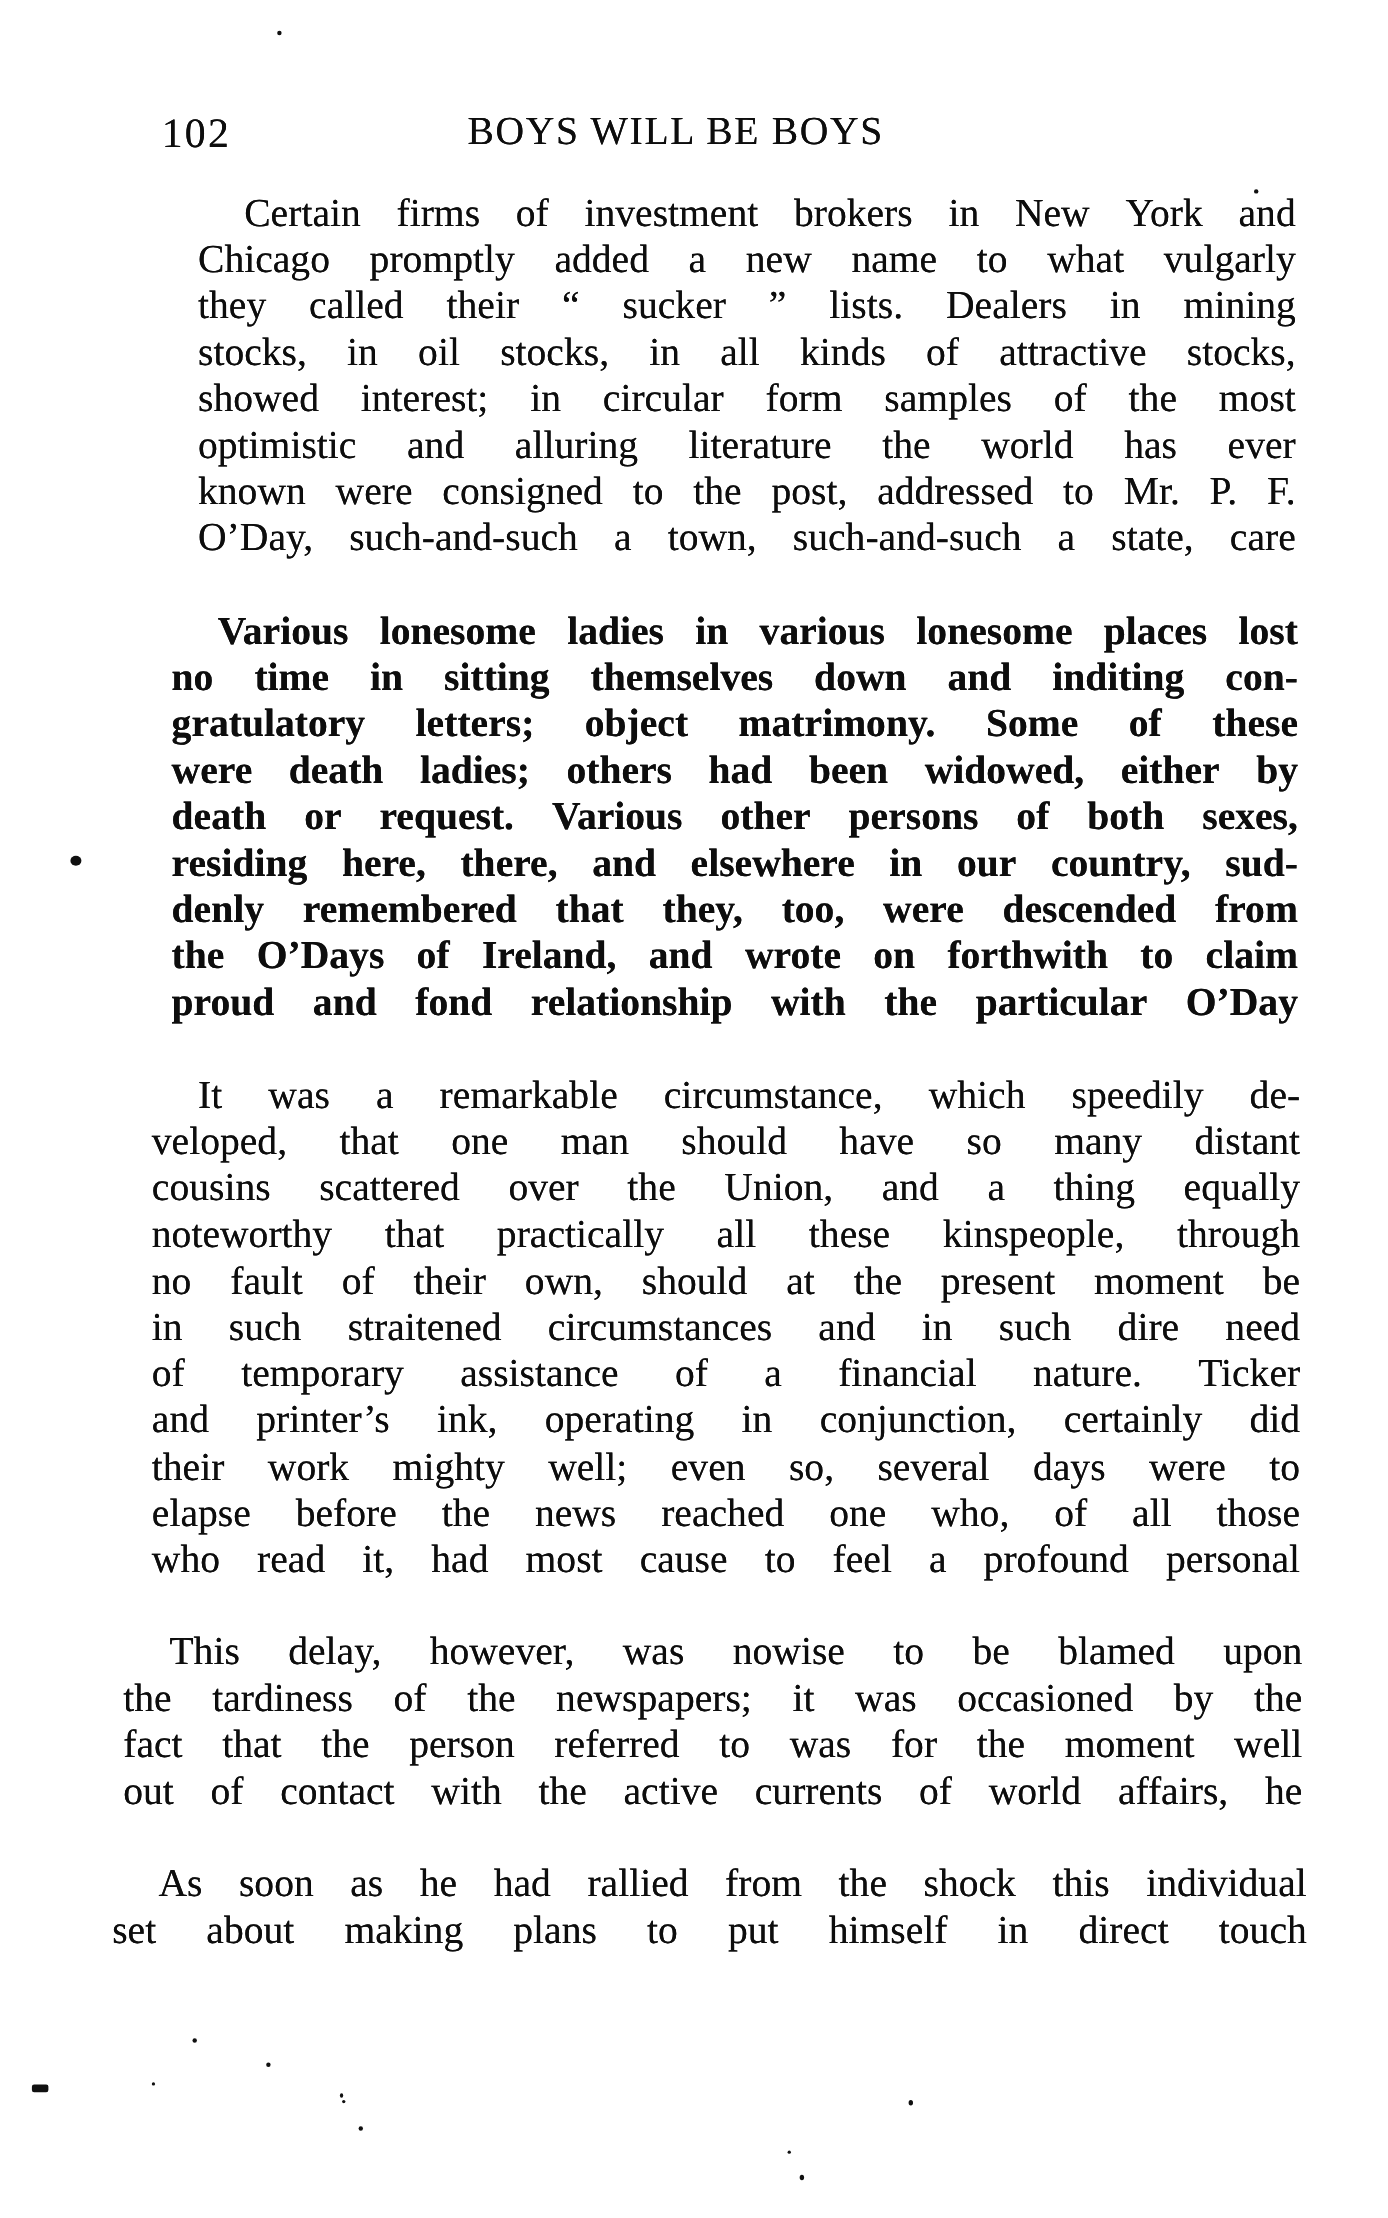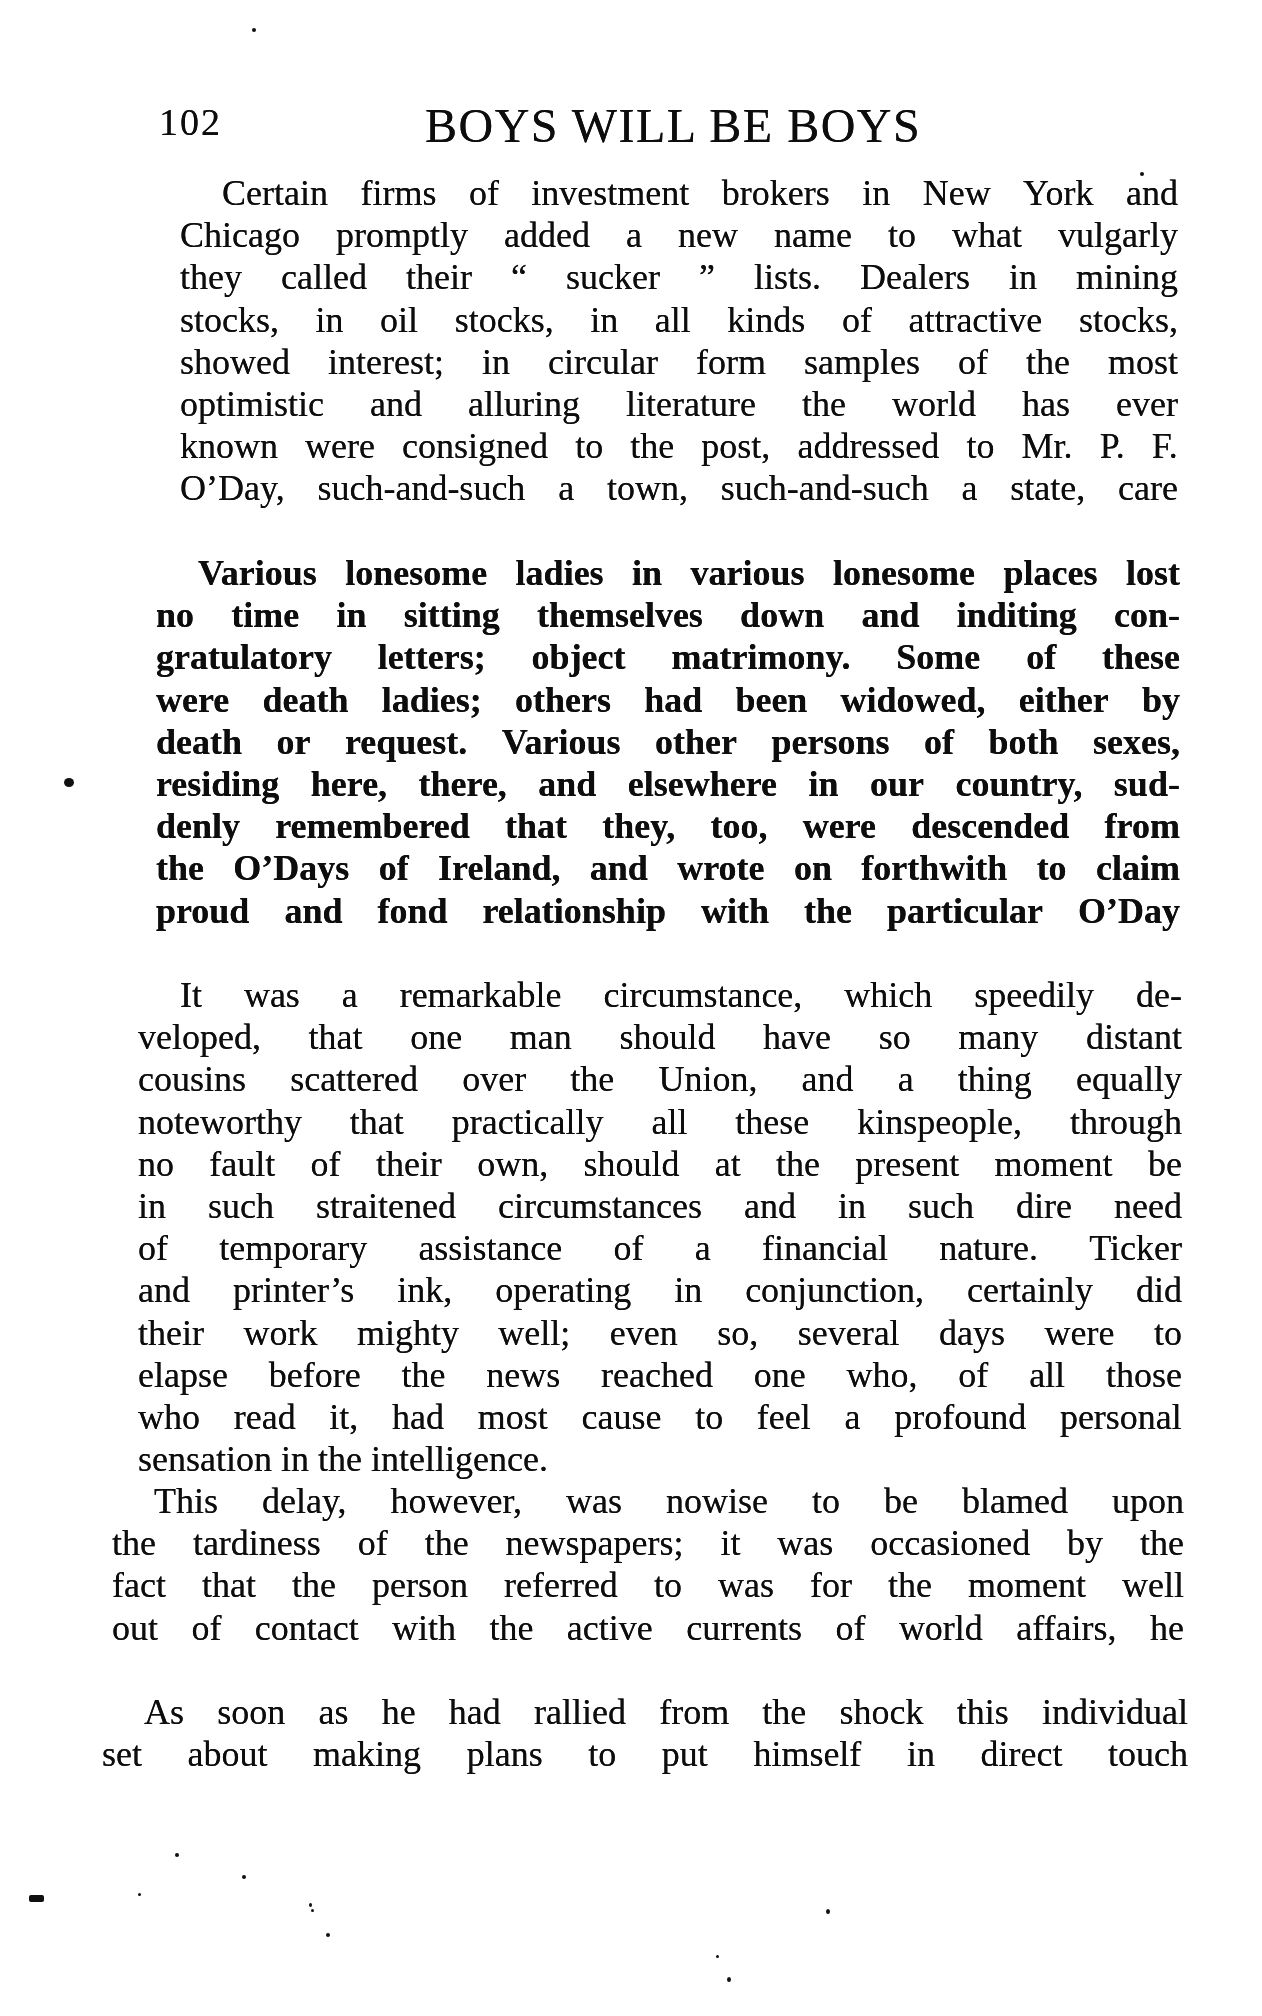--- a/index.html
+++ b/index.html
@@ -9,25 +9,24 @@
     font-family: "Liberation Serif", "DejaVu Serif", serif;
     color: #0d0d0d;
     position: relative;
     overflow: hidden;
   }
   
   .page-number {
     position: absolute; left: 147px; top: 100px;
     font-size: 38px; letter-spacing: 2px;
     text-shadow: 0 0 0.6px rgba(0,0,0,.9);
-    margin-left: 12px;
   }
   .page-title {
     position: absolute; left: 425px; top: 98px;
-    font-size: 48px; letter-spacing: 1.5px;
+    font-size: 36px; letter-spacing: 1.5px;
     text-shadow: 0 0 0.6px rgba(0,0,0,.9);
   }
   
   .paragraph {
     position: absolute;
     font-size: 36px;
     line-height: 42.2px;
     text-shadow: 0 0 0.5px rgba(0,0,0,.85);
   }
   .line { height: 42.2px; white-space: nowrap; }
@@ -358,21 +357,20 @@
         <span>it,</span>
         <span>had</span>
         <span>most</span>
         <span>cause</span>
         <span>to</span>
         <span>feel</span>
         <span>a</span>
         <span>profound</span>
         <span>personal</span>
       </div>
-      <div class="line">sensation in the intelligence.</div>
     </div>
     <div class="paragraph p3">
       <div class="line justified indent">
         <span>This</span>
         <span>delay,</span>
         <span>however,</span>
         <span>was</span>
         <span>nowise</span>
         <span>to</span>
         <span>be</span>

